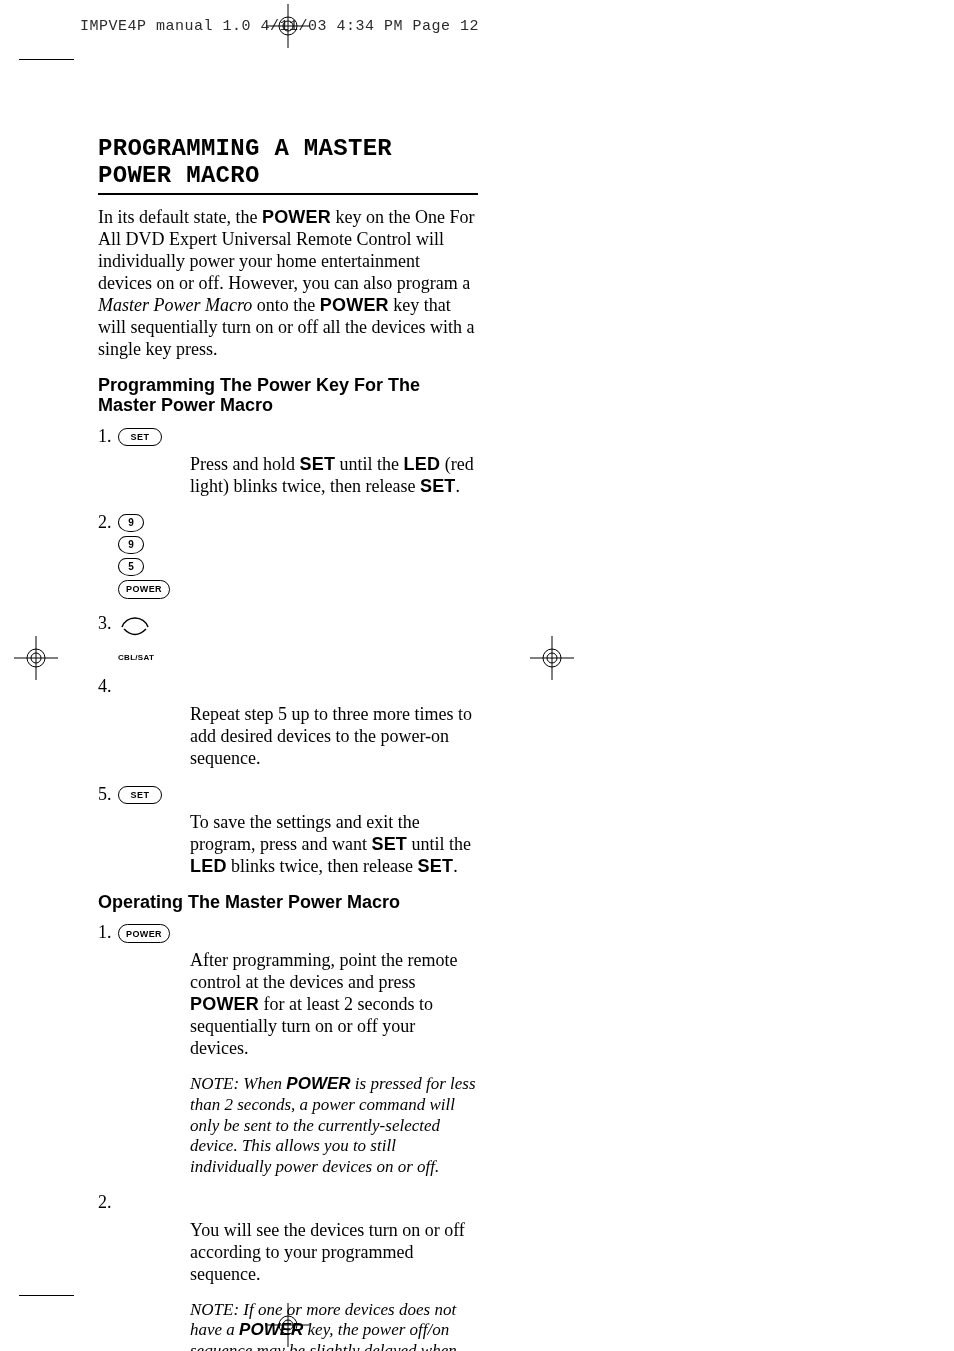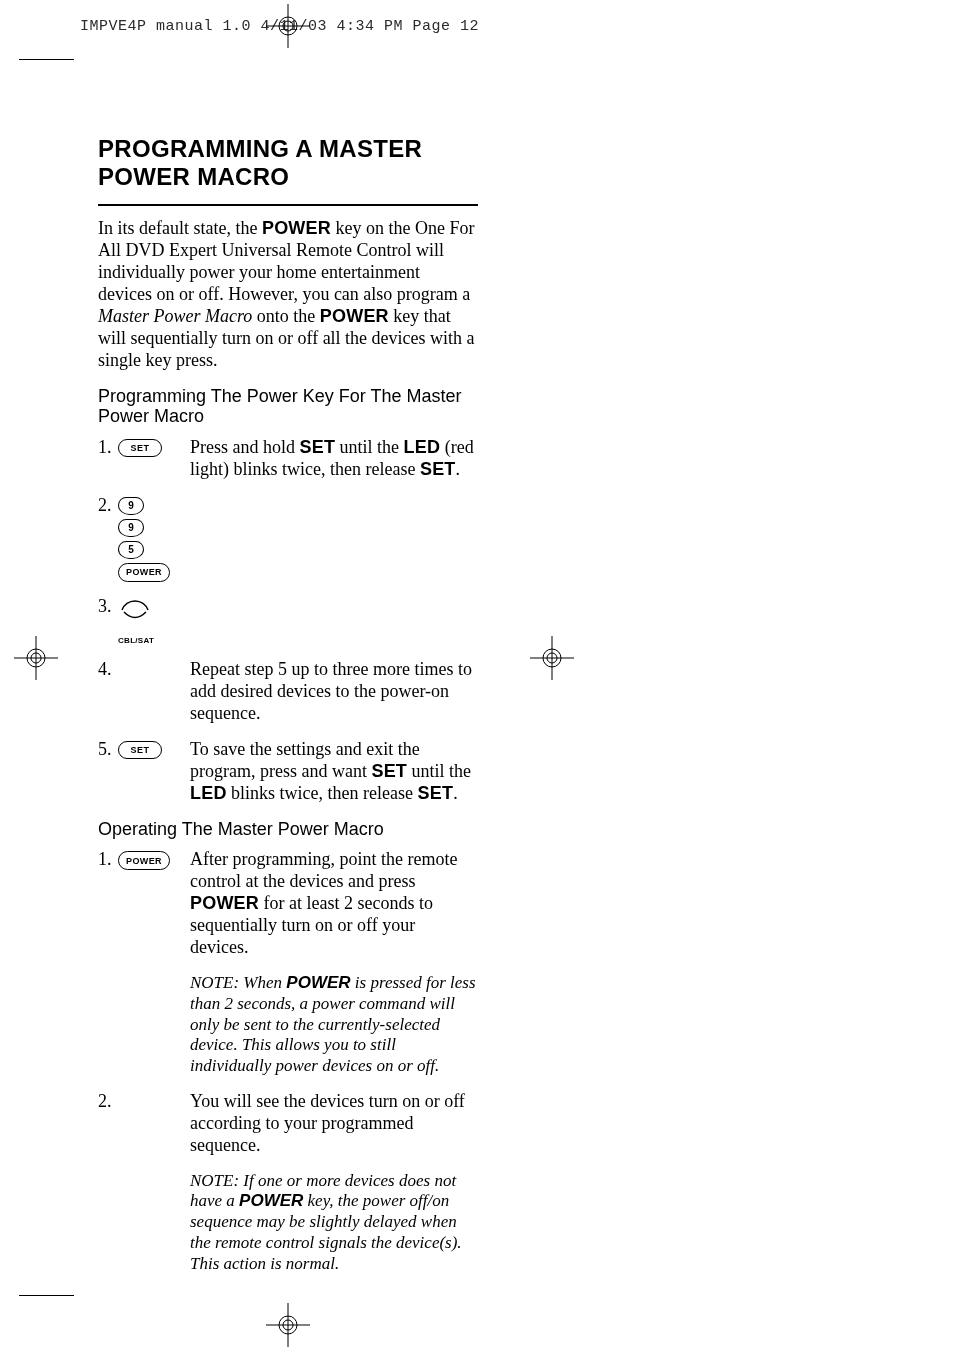--- a/index.html
+++ b/index.html
@@ -19,25 +19,25 @@
   .reg { position: absolute; width: 36px; height: 36px; }
   .reg svg { width: 36px; height: 36px; overflow: visible; }
   .reg-top { top: 8px; left: 270px; }
   .reg-left { top: 640px; left: 18px; }
   .reg-right { top: 640px; left: 534px; }
   .reg-bottom { top: 1307px; left: 270px; }
 
   
   .page { position: absolute; top: 135px; left: 98px; width: 380px; }
 
-  h1.section-title { font-family: Liberation Sans, sans-serif; font-weight: 800; font-size: 24px; letter-spacing: 0.3px; border-bottom: 2px solid #000; padding-bottom: 13px; margin-bottom: 12px; font-stretch: condensed; }
-  h2.sub-title { font-family: Arial, Helvetica, sans-serif; font-weight: 400; font-size: 18px; margin-top: 14px; margin-bottom: 10px; line-height: 1.15; font-stretch: condensed; }
+  h1.section-title { font-family: Liberation Mono, monospace; font-weight: 800; font-size: 24px; letter-spacing: 0.3px; border-bottom: 2px solid #000; padding-bottom: 4px; margin-bottom: 12px; font-stretch: condensed; }
+  h2.sub-title { font-family: Arial, Helvetica, sans-serif; font-weight: 700; font-size: 18px; margin-top: 14px; margin-bottom: 10px; line-height: 1.15; font-stretch: condensed; }
 
   p.intro { font-size: 18px; line-height: 1.22; margin-bottom: 4px; }
-  p.body { font-size: 18px; line-height: 1.22; }
+  p.body { font-size: 18px; line-height: 1.22; margin-top: 28px; }
   p.note { font-size: 17px; line-height: 1.22; font-style: italic; margin-top: 14px; }
 
   .step-row { display: flex; align-items: flex-start; margin-bottom: 14px; }
   .step-num { width: 20px; flex: 0 0 20px; font-size: 18px; }
   .step-icons { width: 72px; flex: 0 0 72px; display: flex; flex-direction: column; align-items: flex-start; gap: 6px; padding-top: 2px; }
   .step-icons.tight { gap: 4px; }
   .step-text { flex: 1; }
 
   .pill { display: inline-flex; align-items: center; justify-content: center; border: 1.5px solid #000; border-radius: 999px; font-family: Arial, Helvetica, sans-serif; font-weight: 700; background: #fff; }
   .pill-set { width: 44px; height: 18px; font-size: 9px; letter-spacing: 0.5px; }

